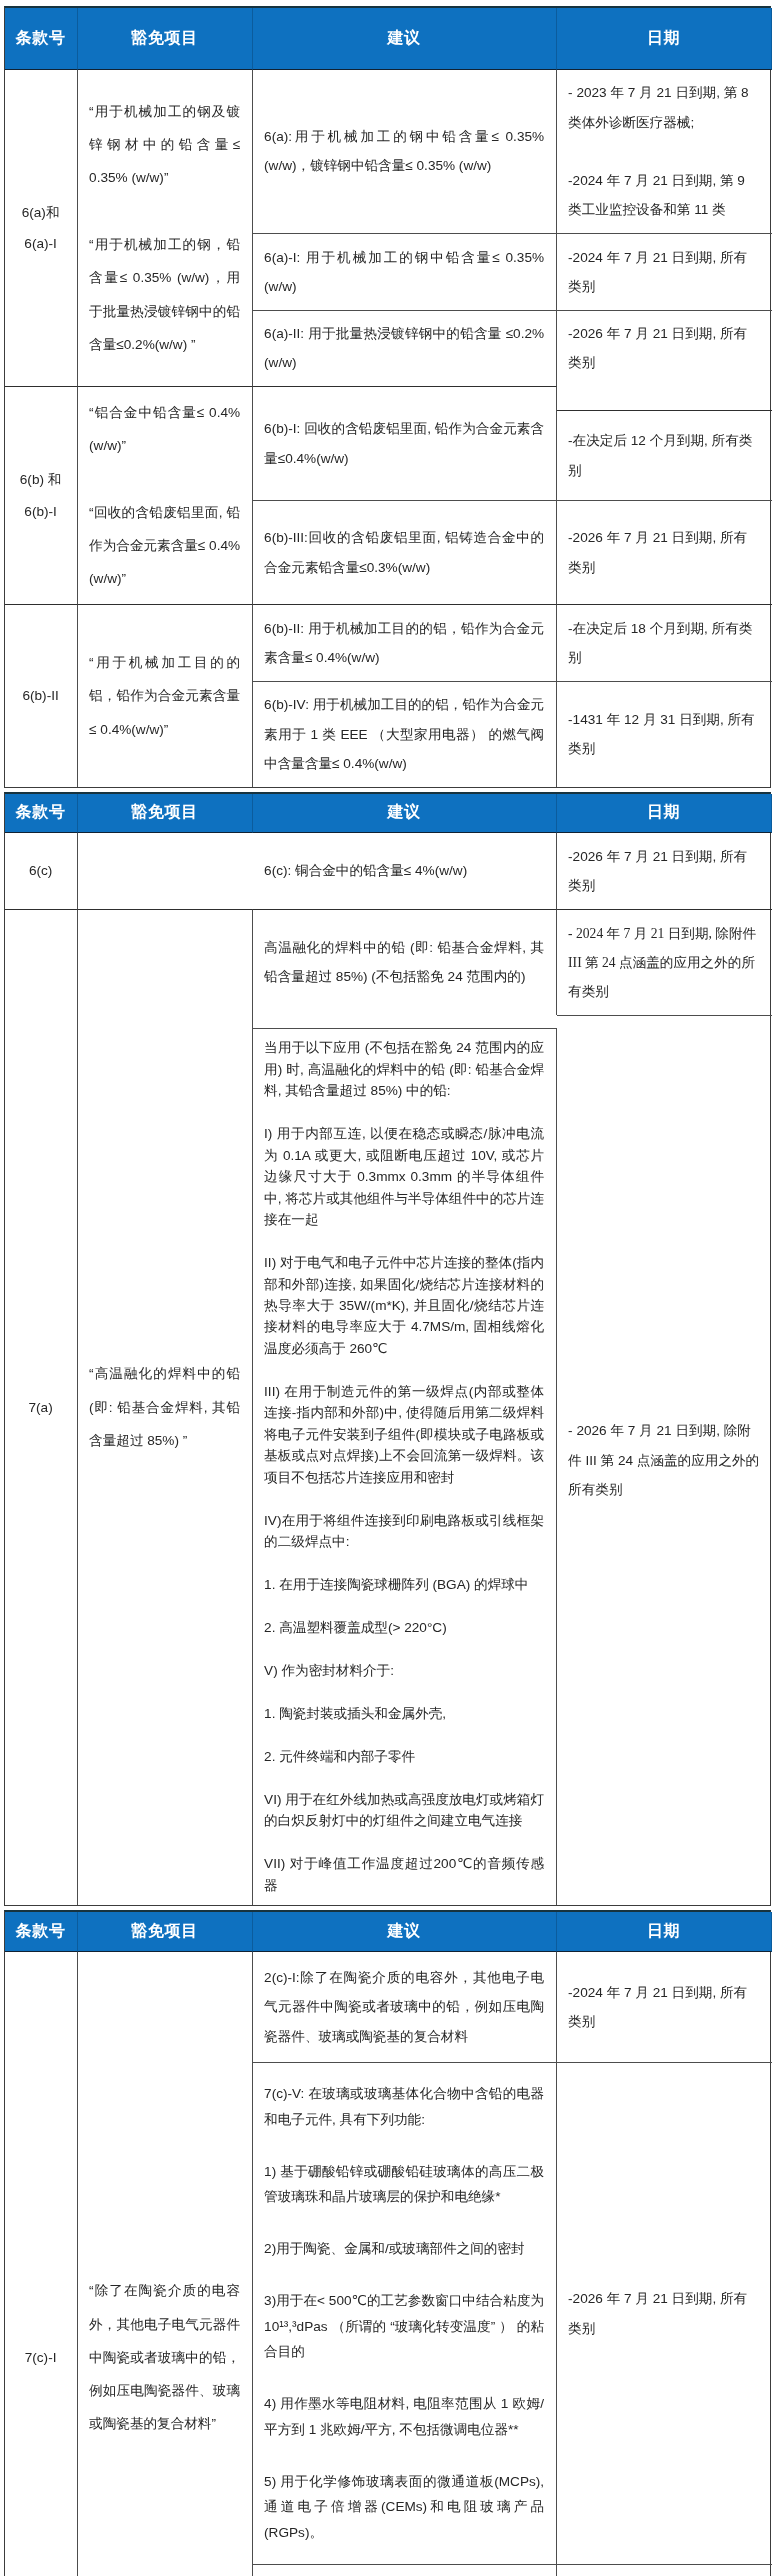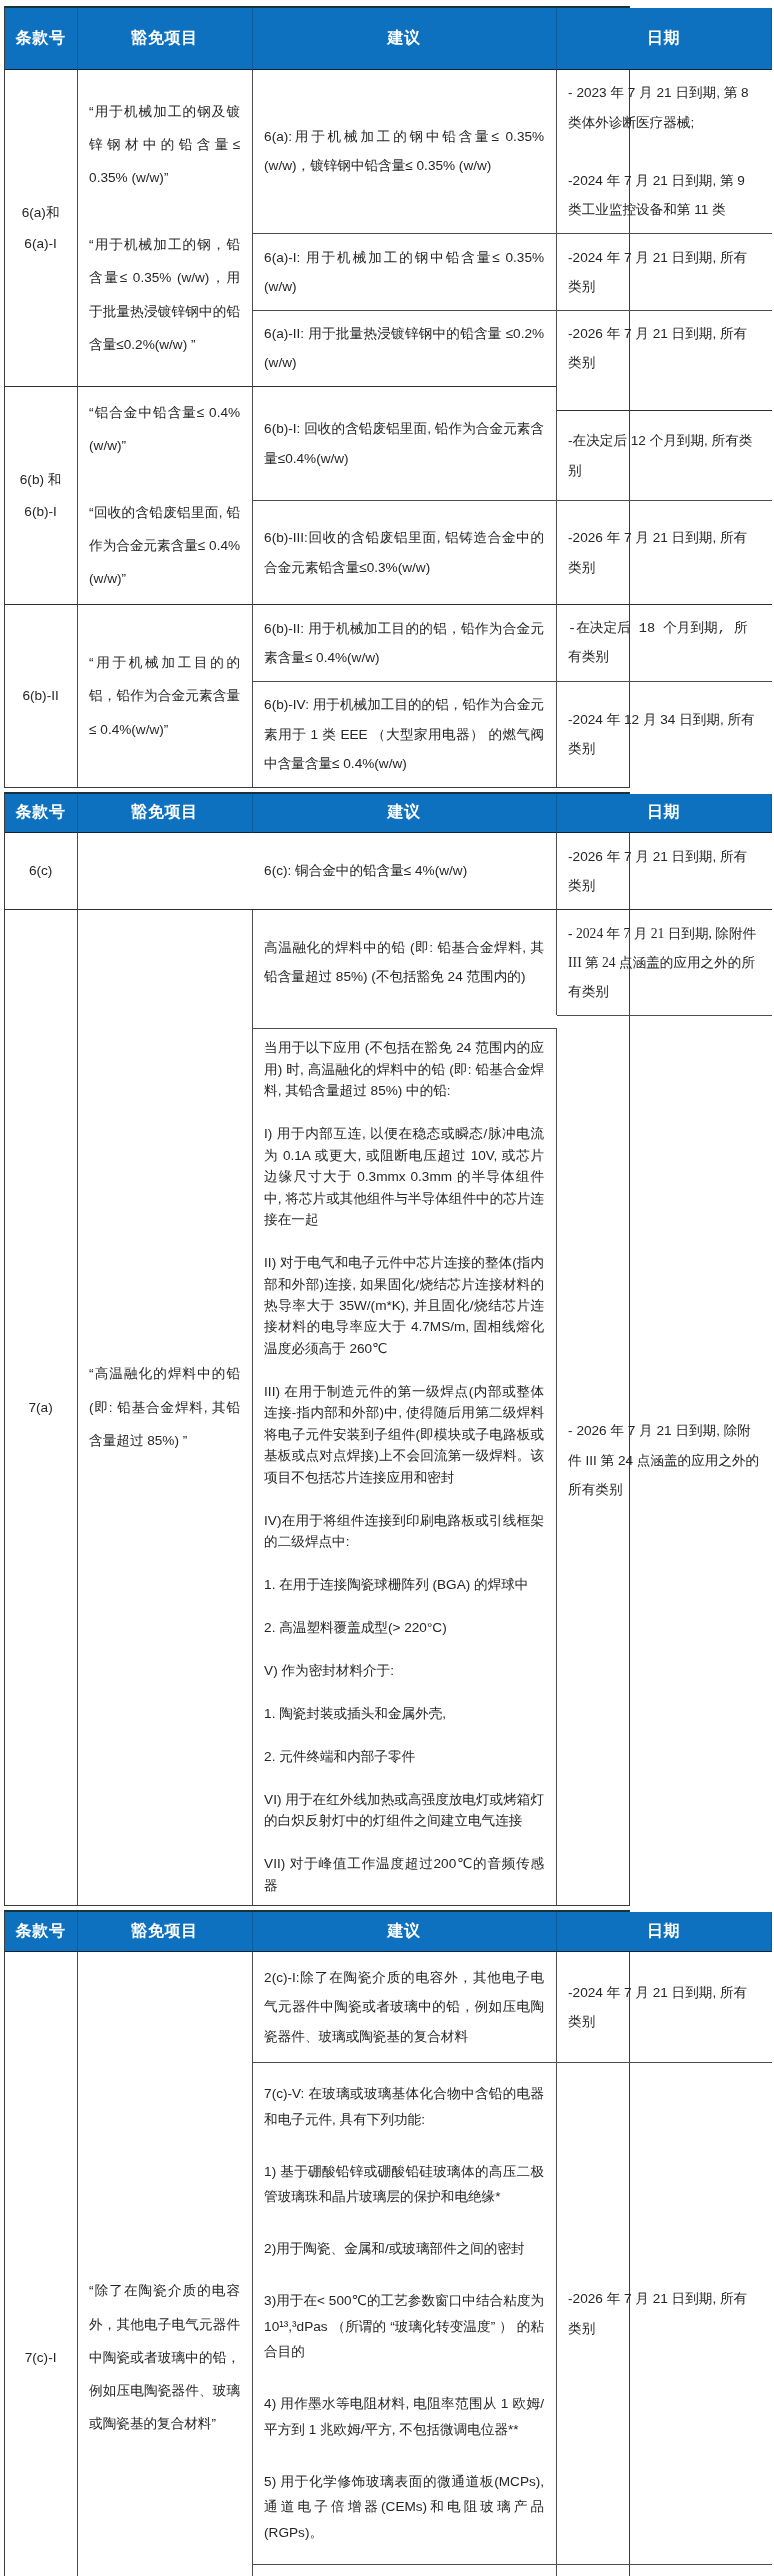--- a/index.html
+++ b/index.html
@@ -6,21 +6,21 @@
   html,body { background:#ffffff; }
   body {
     width:774px; min-height:2576px; position:relative;
     font-family:"Liberation Sans","DejaVu Sans",sans-serif;
     color:#262626;
   }
   .page { padding:5.7px 3.6px 0 3.6px; }
   .tbl {
     display:grid;
     grid-template-columns:73px 175px 304px 215px;
-    width:626px;
+    width:767px;
     border-left:1.4px solid #3c3c3c;
     border-right:1.4px solid #3c3c3c;
     border-top:2.2px solid #17333f;
     border-bottom:1.4px solid #3c3c3c;
     background:#fff;
   }
   .tbl + .tbl { margin-top:4.3px; }
   .hd {
     background:#0e71c0; color:#fff;
     font-weight:bold; font-size:16px; letter-spacing:0.7px;
@@ -78,23 +78,23 @@
 
 “回收的含铅废铝里面, 铅作为合金元素含量≤ 0.4%(w/w)”</div>
     <div class="cell c-rec grp" style="grid-row:5;grid-column:3;">6(b)-I: 回收的含铅废铝里面, 铅作为合金元素含量≤0.4%(w/w)</div>
     <div class="cell c-date grp last" style="grid-row:5;grid-column:4;margin-top:24px;">-在决定后 12 个月到期, 所有类别</div>
     <div class="cell c-rec" style="grid-row:6;grid-column:3;">6(b)-III:回收的含铅废铝里面, 铝铸造合金中的合金元素铅含量≤0.3%(w/w)</div>
     <div class="cell c-date last" style="grid-row:6;grid-column:4;">-2026 年 7 月 21 日到期, 所有类别</div>
 
     <div class="cell c-article grp" style="grid-row:7/span 2;grid-column:1;">6(b)-II</div>
     <div class="cell c-ex grp" style="grid-row:7/span 2;grid-column:2;">“用于机械加工目的的铝，铅作为合金元素含量≤ 0.4%(w/w)”</div>
     <div class="cell c-rec grp" style="grid-row:7;grid-column:3;">6(b)-II: 用于机械加工目的的铝，铅作为合金元素含量≤ 0.4%(w/w)</div>
-    <div class="cell c-date grp last" style="grid-row:7;grid-column:4;font-family:Liberation Mono, monospace;">-在决定后 18 个月到期, 所有类别</div>
+    <div class="cell c-date grp last" style="grid-row:7;grid-column:4;">-在决定后 18 个月到期, 所有类别</div>
     <div class="cell c-rec" style="grid-row:8;grid-column:3;">6(b)-IV: 用于机械加工目的的铝，铅作为合金元素用于 1 类 EEE （大型家用电器） 的燃气阀中含量含量≤ 0.4%(w/w)</div>
-    <div class="cell c-date last" style="grid-row:8;grid-column:4;">-2024 年 12 月 34 日到期, 所有类别</div>
+    <div class="cell c-date last" style="grid-row:8;grid-column:4;">-1431 年 12 月 31 日到期, 所有类别</div>
   </div>
 
   <div class="tbl" style="grid-template-rows:39px minmax(76px,auto) minmax(93px,auto) minmax(654px,auto);">
     <div class="hd" style="grid-row:1;grid-column:1;">条款号</div>
     <div class="hd" style="grid-row:1;grid-column:2;">豁免项目</div>
     <div class="hd" style="grid-row:1;grid-column:3;">建议</div>
     <div class="hd last" style="grid-row:1;grid-column:4;">日期</div>
 
     <div class="cell c-article row1" style="grid-row:2;grid-column:1;">6(c)</div>
     <div class="cell c-rec row1" style="grid-row:2;grid-column:3;">6(c):  铜合金中的铅含量≤ 4%(w/w)</div>

